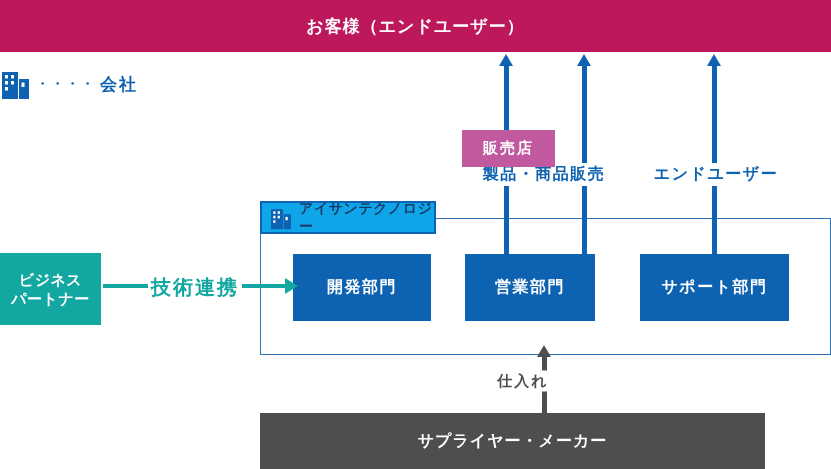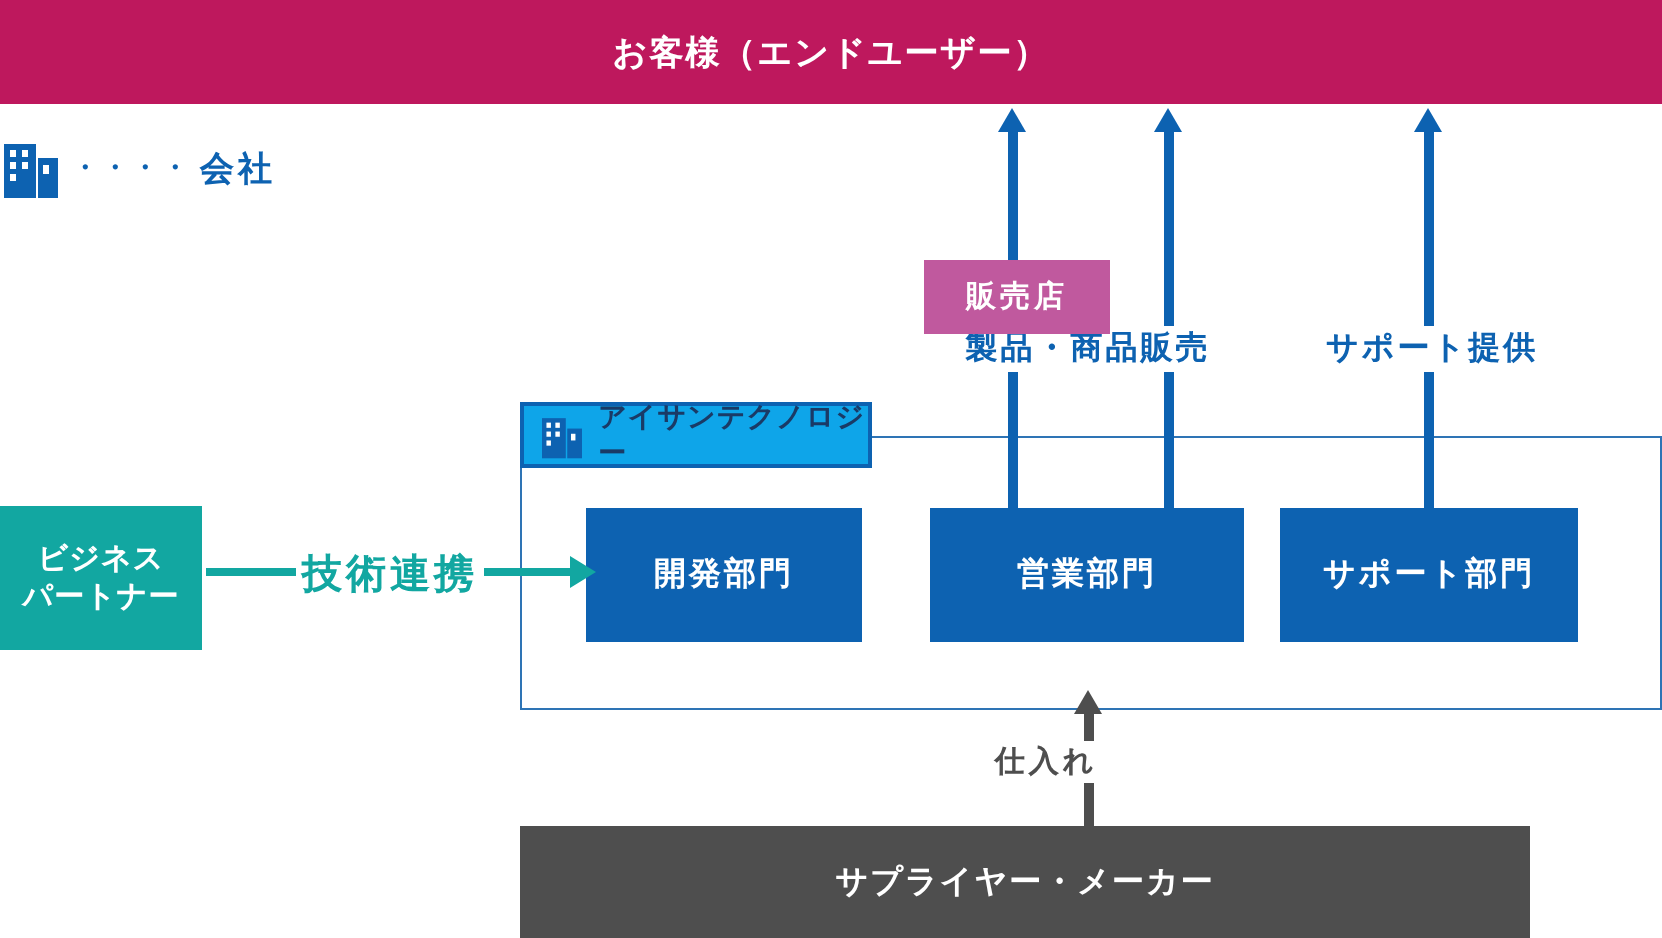--- a/index.html
+++ b/index.html
@@ -28,21 +28,21 @@
     display:flex;align-items:center;padding-left:9px;gap:8px;z-index:4;
   }
   .company-header .name{color:#1A3A66;font-size:14px;font-weight:bold;letter-spacing:0.5px;}
   
   .dept{
     position:absolute;top:254px;height:67px;background:#0D62B1;
     display:flex;align-items:center;justify-content:center;z-index:2;
   }
   .dept span{color:#fff;font-size:16px;font-weight:bold;letter-spacing:1.5px;}
   .dept.dev{left:293px;width:138px;}
-  .dept.sales{left:465px;width:157px;}
+  .dept.sales{left:465px;width:130px;}
   .dept.support{left:640px;width:149px;}
   
   .partner{
     position:absolute;left:0;top:253px;width:101px;height:72px;background:#12A7A1;
     display:flex;flex-direction:column;align-items:center;justify-content:center;z-index:2;
   }
   .partner span{color:#fff;font-size:15px;font-weight:bold;letter-spacing:0.5px;line-height:19px;}
   
   .reseller{
     position:absolute;left:462px;top:100px;width:93px;height:37px;background:#C0599E;
@@ -152,21 +152,21 @@
 
   <div class="harrow-teal">
     <span class="head"></span>
   </div>
 
   <div class="varrow-gray">
     <span class="head"></span>
   </div>
 
   <span class="flow-label blue lbl-sales">製品・商品販売</span>
-  <span class="flow-label blue lbl-support">サポート提供</span>
+  <span class="flow-label blue lbl-support">エンドユーザー</span>
   <span class="flow-label teal lbl-tech">技術連携</span>
   <span class="flow-label gray lbl-procure">仕入れ</span>
 
   <div class="reseller">
     <span>販売店</span>
   </div>
 
   <div class="supplier">
     <span>サプライヤー・メーカー</span>
   </div>

